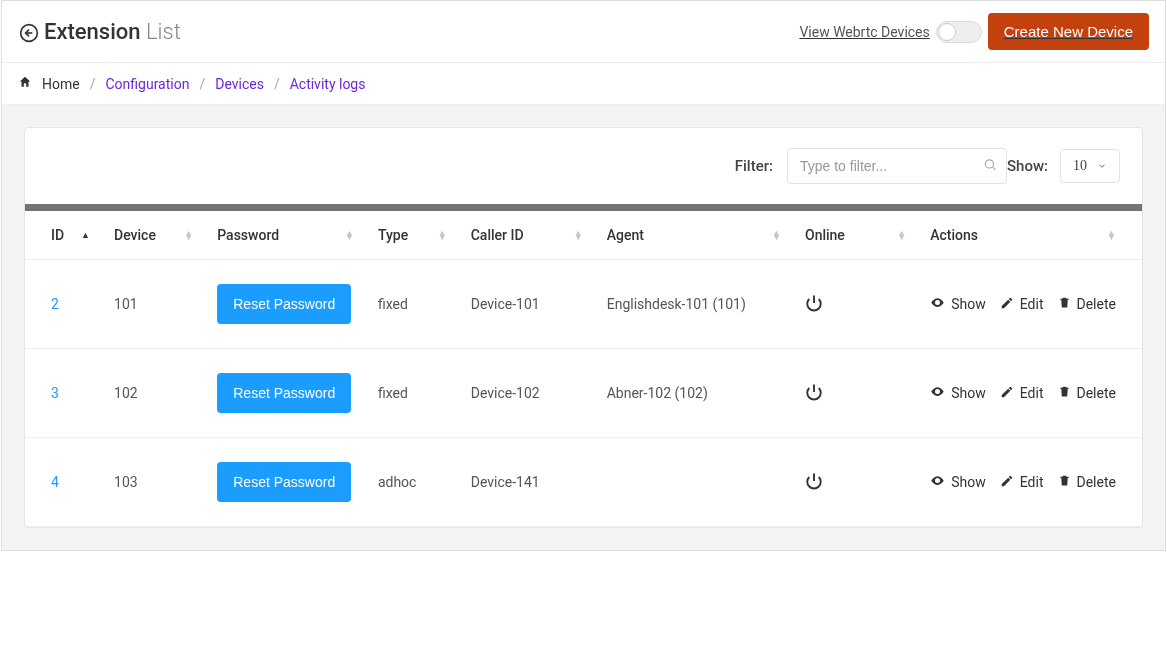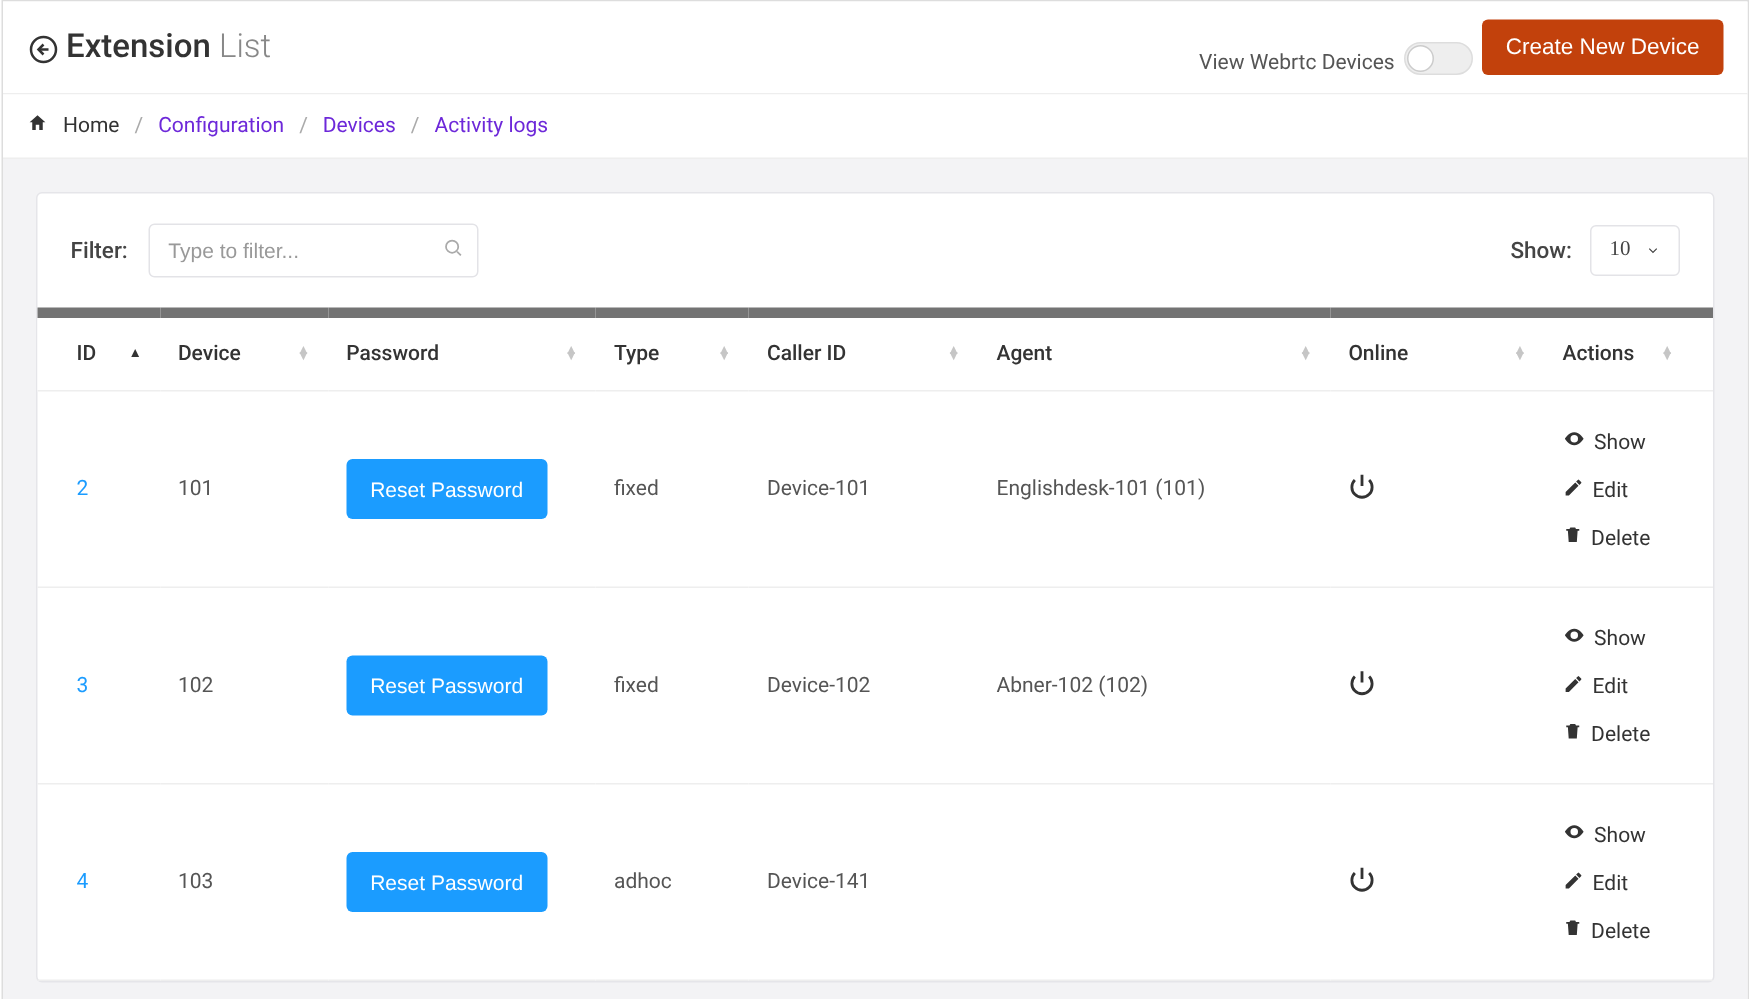--- a/index.html
+++ b/index.html
@@ -30,21 +30,21 @@
   }
   .back-btn {
     width: 22px; height: 22px;
     display:flex; align-items:center; justify-content:center;
     cursor:pointer;
     color:#333;
   }
   .page-title { font-size: 22px; font-weight: 500; color:#333; }
   .page-title .light { font-weight: 300; color:#888; }
   .topbar-right {
-    display:flex; align-items:flex-end; gap: 6px;
+    display:flex; align-items:center; gap: 6px; text-decoration: underline;
   }
   .webrtc-label { color:#555; font-size: 14px; }
   .toggle {
     width: 46px; height: 22px; border-radius: 11px; background:#eee; position:relative; cursor:pointer;
     border:1px solid #ddd;
   }
   .toggle .knob {
     position:absolute; left:1px; top:1px; width:18px; height:18px; border-radius:50%; background:#fff; border:1px solid #ccc;
   }
   .btn-primary {
@@ -63,21 +63,21 @@
   .breadcrumb .sep { color:#aaa; }
   
   .content {
     padding: 22px;
     background:#f3f3f5;
   }
   .panel {
     background:#fff; border:1px solid #e5e5e9; border-radius:4px;
   }
   .filter-row {
-    display:flex; align-items:center; justify-content:space-between;
+    display:flex; align-items:center; justify-content:flex-end;
     padding: 20px 22px;
   }
   .filter-left { display:flex; align-items:center; gap:14px; }
   .filter-label { color:#444; font-weight:500; font-size:15px; }
   .filter-input {
     position:relative;
     width: 220px;
   }
   .filter-input input {
     width:100%; padding:9px 34px 9px 12px;
@@ -115,21 +115,21 @@
     color:#555; font-size:14px;
   }
   table.data tbody td:first-child { padding-left:26px; }
   table.data tbody td:last-child { padding-right:26px; }
   .id-link { color:#1b9cff; cursor:pointer; }
   .reset-btn {
     background:#1b9cff; color:#fff; border:none; border-radius:4px;
     padding:12px 16px; font-size:14px; font-weight:500; cursor:pointer;
   }
   .power-icon { color:#333; }
-  .actions-cell { display:flex; flex-direction:column; gap:14px; }
+  .actions-cell { display:flex; flex-direction:row; gap:14px; }
   .action-link {
     display:flex; align-items:center; gap:6px; color:#333; cursor:pointer;
     font-size:14px;
   }
   .action-link svg { flex-shrink:0; }
   
   col.c-id { width:80px; }
   col.c-device { width:110px; }
   col.c-password { width:175px; }
   col.c-type { width:100px; }

